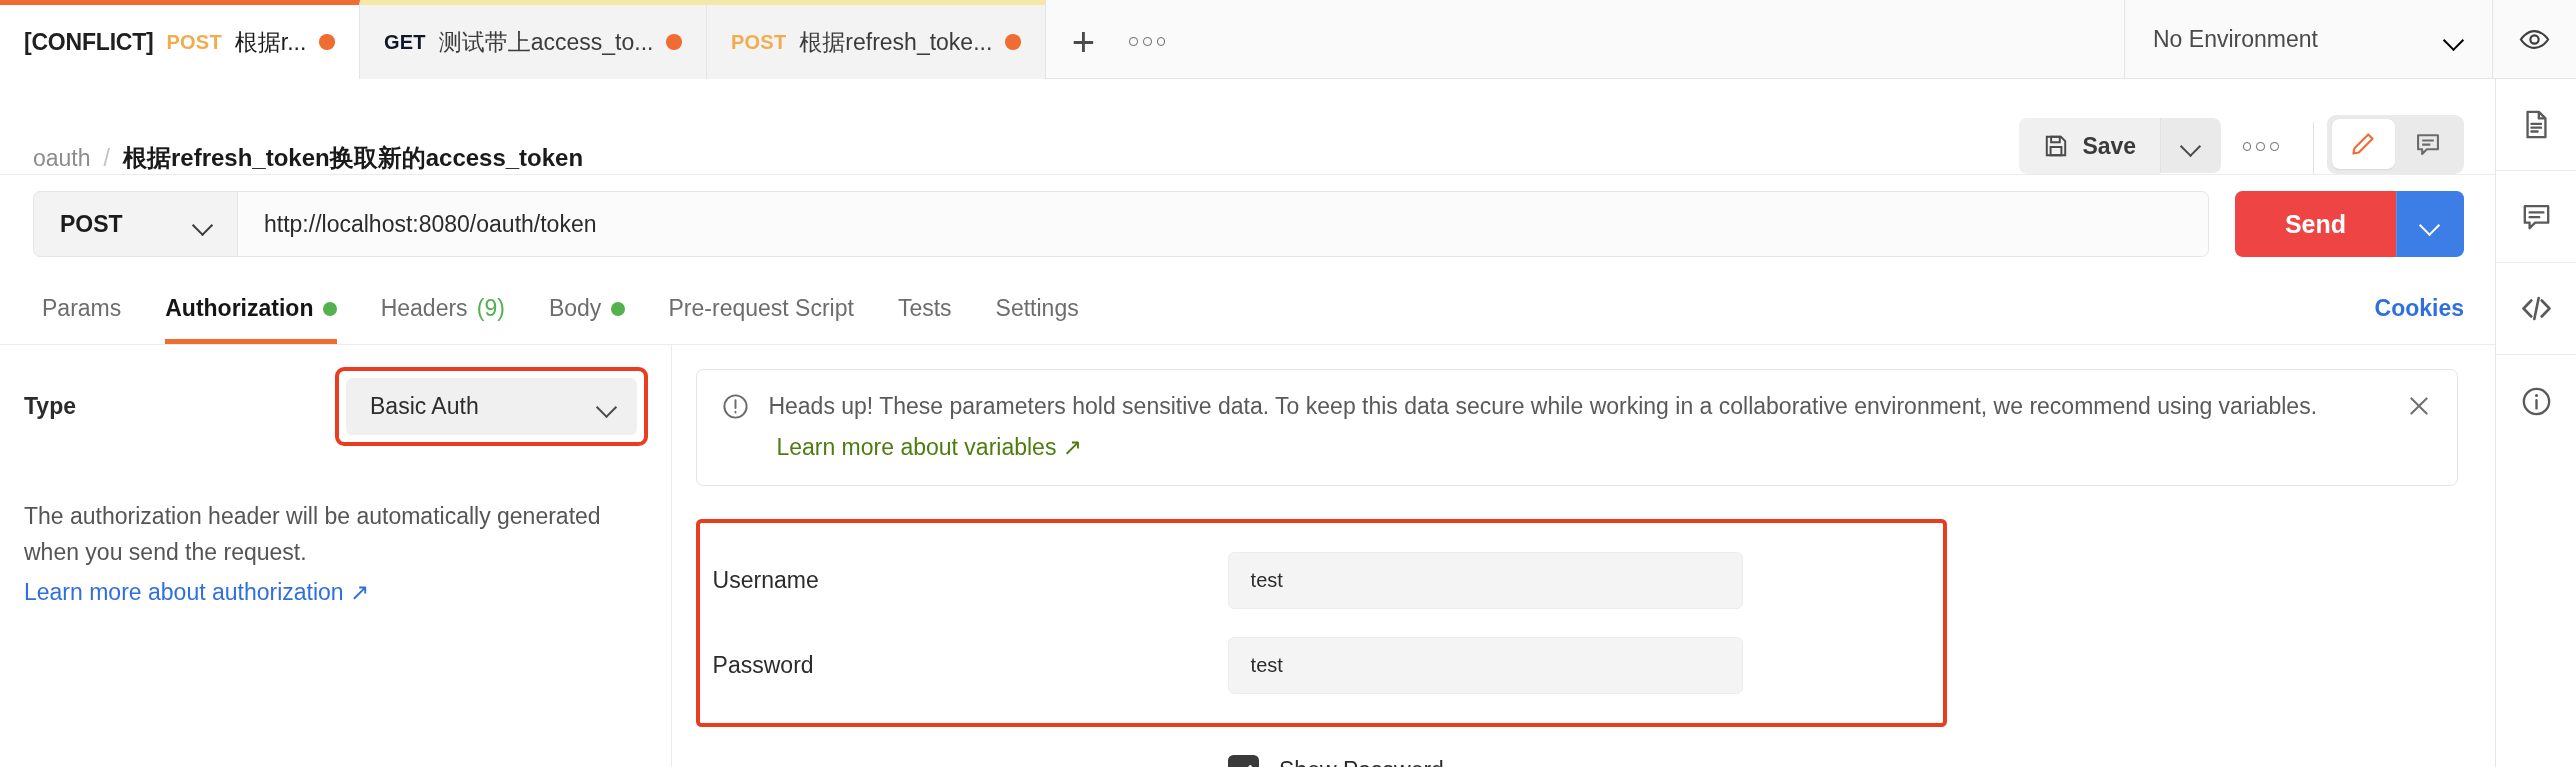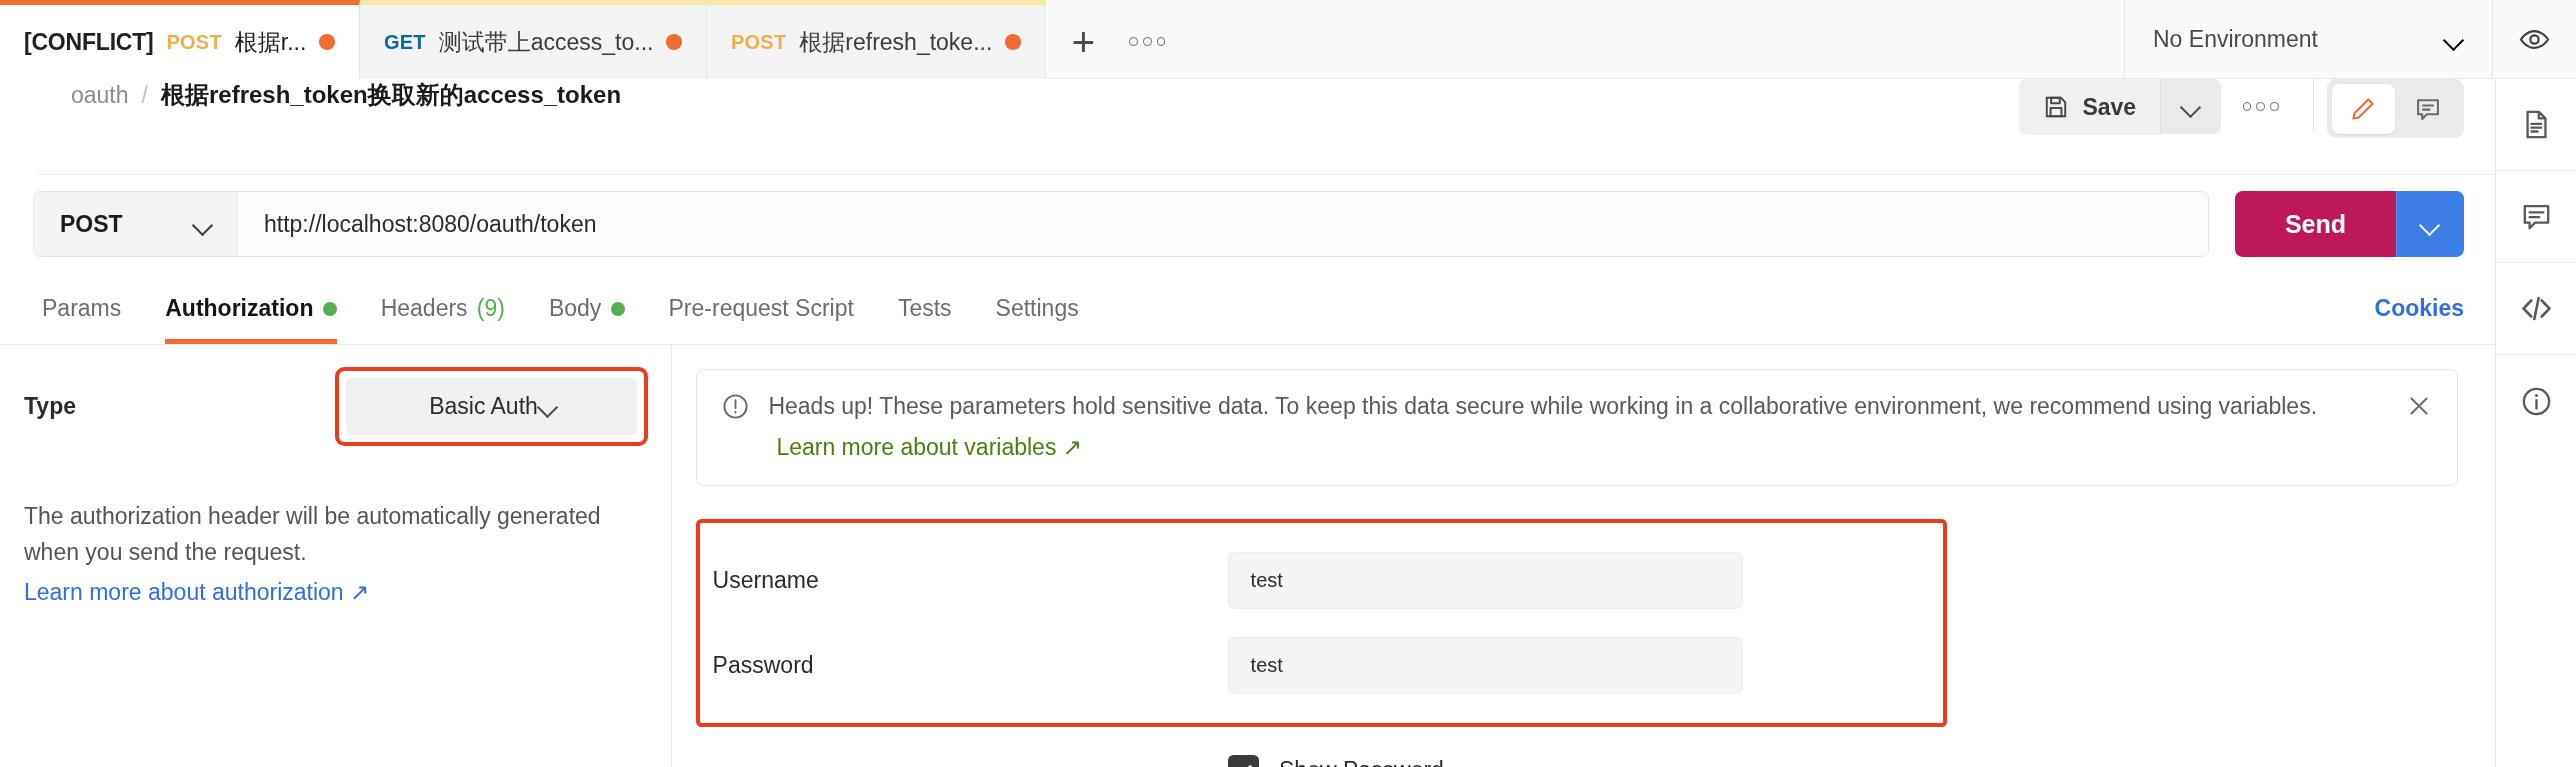--- a/index.html
+++ b/index.html
@@ -34,21 +34,21 @@
   }
   .tab.active {
     background: #ffffff;
     border-top: 5.5px solid #ef6c33;
   }
   .tab .conflict {
     font-size: 23px; font-weight: bold; color: #202020; letter-spacing: -0.2px;
   }
   .tab .method { font-size: 20px; font-weight: bold; letter-spacing: 0.2px; }
   .tab .method.post { color: #f0ad4e; }
-  .tab .method.get  { color: #0369a1; }
+  .tab .method.get  { color: #0f172a; }
   .tab .tname { font-size: 23px; color: #3b3b3b; }
   .tab.active .tname { color: #1b1b1b; }
   .tab .dot { width: 15.6px; height: 15.6px; border-radius: 50%; background: #ef6c33; flex: none; }
 
   .tab-actions { display: flex; align-items: center; gap: 0; padding-left: 5.5px; }
   .tab-actions .iconbtn {
     width: 64px; height: 79px; display: flex; align-items: center; justify-content: center;
     cursor: pointer; color: #555; border-top: 5.5px solid transparent;
   }
   .plus-glyph { font-size: 40px; line-height: 1; color: #4b4b4b; font-weight: 300; }
@@ -82,22 +82,22 @@
     display: flex; flex-direction: column; align-items: center; background: #fff;
   }
   .rail-item {
     width: 81px; height: 92px; display: flex; align-items: center; justify-content: center;
     cursor: pointer; color: #5a5a5a; border-bottom: 0.9px solid #ececec;
   }
   .rail-item:last-child { border-bottom: none; }
 
   
   .crumbrow {
-    height: 96px; min-height: 96px; display: flex; align-items: flex-start;
-    padding: 0 31px 0 33px; border-bottom: 0.9px solid #ececec; margin-left: 38px;
+    height: 96px; min-height: 96px; display: flex; align-items: flex-end;
+    padding: 0 31px 0 33px; border-bottom: 0.9px solid #ececec;
   }
   .crumb { display: flex; align-items: baseline; gap: 13px; }
   .crumb .root { font-size: 23px; color: #8d8d8d; cursor: pointer; }
   .crumb .sep { font-size: 23px; color: #c2c2c2; }
   .crumb .leaf { font-size: 24px; color: #1a1a1a; font-weight: bold; cursor: pointer; }
   .crumb-spacer { flex: 1 1 auto; }
 
   .savegroup { display: flex; align-items: stretch; border-radius: 7.4px; overflow: hidden; }
   .savebtn {
     display: flex; align-items: center; gap: 13px;
@@ -129,21 +129,21 @@
     width: 204px; display: flex; align-items: center; justify-content: space-between;
     padding: 0 24px 0 26px; cursor: pointer; border-right: 0.9px solid #e4e4e4; color: #3a3a3a;
   }
   .methodsel .mlbl { font-size: 23px; font-weight: bold; color: #1c1c1c; }
   .urlinput {
     flex: 1 1 auto; display: flex; align-items: center; padding: 0 26px;
     background: #fbfbfb; font-size: 23px; color: #2b2b2b; cursor: text;
   }
   .sendgroup { margin-left: 26px; display: flex; align-items: stretch; height: 66px; border-radius: 7.4px; overflow: hidden; }
   .sendbtn {
-    background: #be185d; color: #fff; font-size: 25px; font-weight: bold;
+    background: #ef4444; color: #fff; font-size: 25px; font-weight: bold;
     padding: 0 50px; display: flex; align-items: center; cursor: pointer;
   }
   .sendcaret {
     background: #3c7ee6; color: #fff; width: 68px; display: flex; align-items: center;
     justify-content: center; cursor: pointer; border-left: 0.9px solid #5a93ea;
   }
 
   
   .reqtabs {
     height: 72px; min-height: 72px; display: flex; align-items: stretch;
@@ -167,21 +167,21 @@
   .authleft { width: 672px; min-width: 672px; border-right: 0.9px solid #ececec; padding: 33px 33px 0 24px; position: relative; }
   .typerow { display: flex; align-items: center; }
   .typelabel { font-size: 23px; color: #2b2b2b; font-weight: bold; width: 322px; }
   .typesel-wrap { position: relative; }
   .redbox-type {
     position: absolute; left: -11px; top: -11px; right: -11px; bottom: -11px;
     border: 4.6px solid #ea3c1f; border-radius: 9.2px; pointer-events: none;
   }
   .typesel {
     width: 291px; height: 57px; background: #f0f0f0; border-radius: 6.4px;
-    display: flex; align-items: center; justify-content: center;
+    display: flex; align-items: center; justify-content: space-between;
     padding: 0 20px 0 24px; cursor: pointer; color: #4a4a4a;
   }
   .typesel .tlbl { font-size: 23px; color: #2d2d2d; }
   .authdesc { margin-top: 64px; font-size: 23px; color: #555; line-height: 1.55; max-width: 644px; }
   .authlink { margin-top: 9.2px; font-size: 23px; color: #2f6fe0; cursor: pointer; display: inline-block; }
 
   .authright { flex: 1 1 auto; min-width: 0; padding: 24px 37px 0 24px; position: relative; }
   .banner {
     display: flex; align-items: flex-start; gap: 18.4px;
     border: 0.9px solid #e4e4e4; border-radius: 7.4px; padding: 22px 24px 24px 24px;

